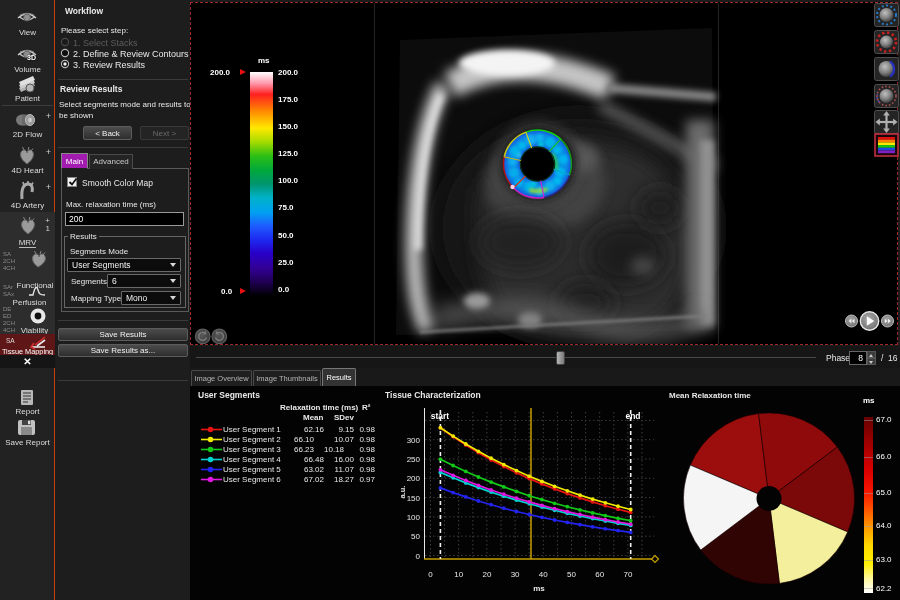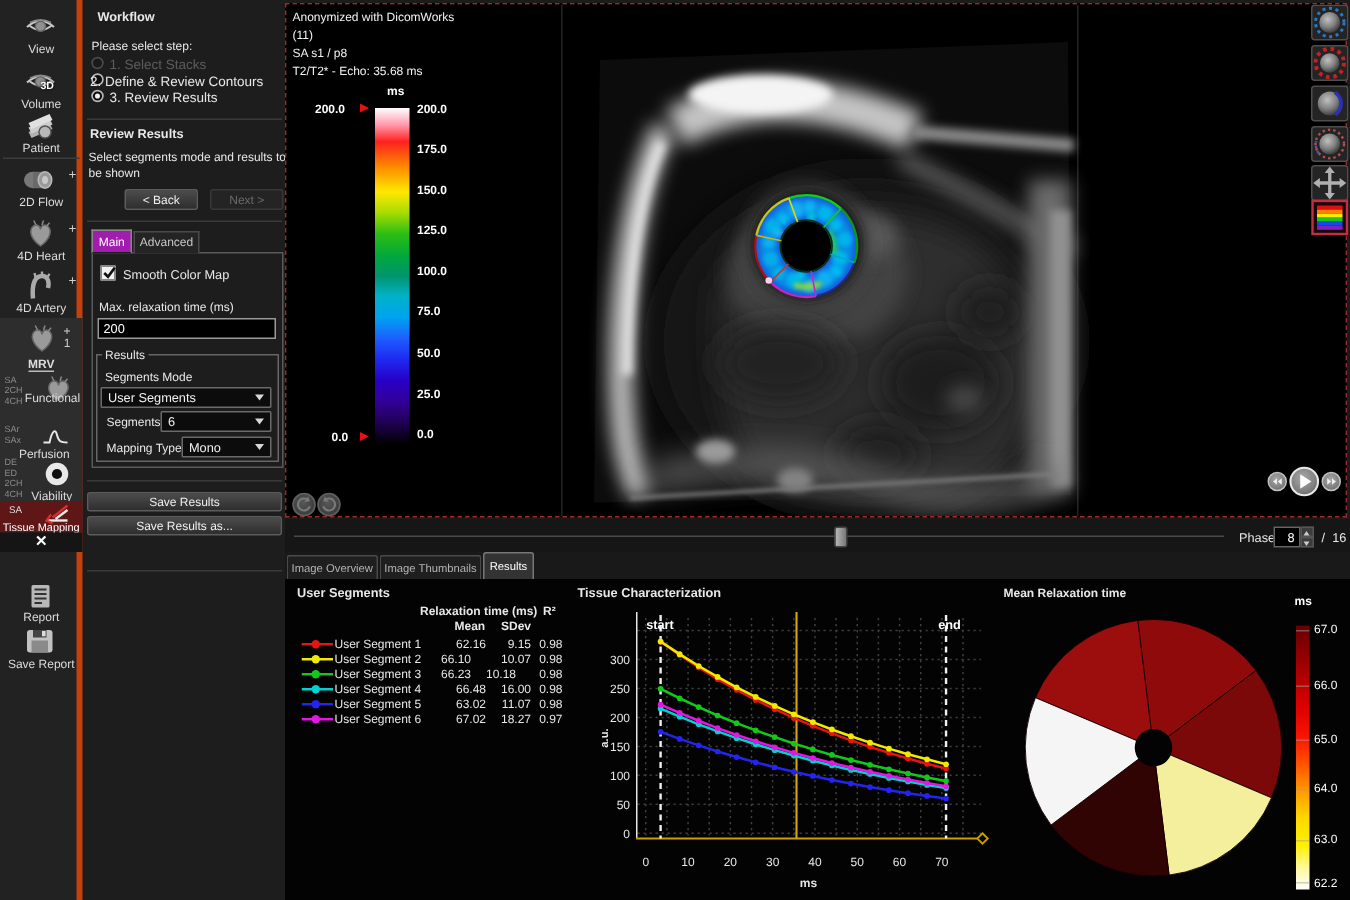--- a/index.html
+++ b/index.html
@@ -1,18 +1,18 @@
 <!DOCTYPE html>
 <html><head><meta charset="utf-8">
 <style>
 *{margin:0;padding:0;box-sizing:border-box;}
 html,body{width:900px;height:600px;background:#1c1c1c;overflow:hidden;}
 body{font-family:"Liberation Sans",sans-serif;color:#e8e8e8;position:relative;font-size:8px;}
 .abs{position:absolute;}
-#sidebar{left:0;top:0;width:55px;height:600px;background:#222;border-right:4px solid #c2410c;}
+#sidebar{left:0;top:0;width:55px;height:600px;background:#222;border-right:1px solid #c2410c;}
 .sb-item{position:absolute;left:0;width:55px;text-align:center;white-space:nowrap;}
 .sb-lbl{font-size:8px;color:#dcdcdc;line-height:9px;}
 .sb-lbl.sm{font-size:7.3px;}
 .sb-plus{position:absolute;right:4px;top:2px;color:#cfcfcf;font-size:9px;line-height:8px;}
 .sb-side{position:absolute;left:3px;top:0;font-size:6px;color:#8a8a8a;text-align:left;line-height:7px;}
 .sep{position:absolute;left:2px;width:51px;height:1px;background:#3c3c3c;}
 #wpanel{left:56px;top:0;width:134px;height:600px;background:#1d1d1d;}
 .wp-sep{position:absolute;left:2px;width:130px;height:1px;background:#3a3a3a;}
 .btn{position:absolute;background:linear-gradient(#4c4c4c,#2e2e2e);border:1px solid #5c5c5c;color:#f0f0f0;font-size:8px;text-align:center;border-radius:2px;white-space:nowrap;}
 .btn.dis{background:#242424;border:1px solid #383838;color:#6a6a6a;}
@@ -90,29 +90,29 @@
     </div>
     <div class="sb-item sb-lbl" style="top:201px">4D Artery</div>
     <div class="abs" style="left:0;top:212px;width:55px;height:143px;background:#2d2d2d"></div>
     <svg class="abs" style="left:17px;top:216px" width="22" height="20">
       <g fill="#9a9a9a" stroke="#666">
         <path d="M11 18 C4 13 3 7 6.5 4.5 C9 3 11 5 11 7 C11 5 13 3 15.5 4.5 C19 7 18 13 11 18 Z"></path>
         <path d="M8 4 l-1.5 -3 M12 4 l1 -3 M15 5 l2 -2.5" stroke="#888" fill="none"></path>
       </g>
     </svg>
     <div class="abs" style="right:4px;top:217px;color:#cfcfcf;font-size:8px;line-height:8px;text-align:right">+<br>1</div>
-    <div class="sb-item sb-lbl" style="top:238px;font-weight:bold"><span style="border-bottom:1px solid #bbb">MRV</span></div>
+    <div class="sb-item sb-lbl" style="top:238px;font-weight:normal"><span style="border-bottom:1px solid #bbb">MRV</span></div>
     <div class="sb-side" style="top:251px">SA<br>2CH<br>4CH</div>
     <svg class="abs" style="left:28px;top:250px" width="20" height="20">
       <g fill="#9a9a9a" stroke="#666">
         <path d="M10 17 C4 13 3 7 6.5 4.5 C9 3 11 5 11 7 C11 5 13 3 15.5 4.5 C19 7 18 13 10 17 Z"></path>
         <path d="M8 4 l-1.5 -3 M12 4 l1 -3 M15 5 l2 -2.5" stroke="#888" fill="none"></path>
       </g>
     </svg>
-    <div class="sb-item sb-lbl" style="top:261px;padding-left:15px">Functional</div>
+    <div class="sb-item sb-lbl" style="top:281px;padding-left:15px">Functional</div>
     <div class="sb-side" style="top:284px">SAr<br>SAx</div>
     <svg class="abs" style="left:27px;top:281px" width="20" height="17">
       <g fill="none" stroke="#e8e8e8" stroke-width="1.3">
         <path d="M2 14 L6 14 C8 5 10 5 11 9 C12 13 13 14 18 14"></path>
       </g>
     </svg>
     <div class="sb-item sb-lbl" style="top:298px;padding-left:4px">Perfusion</div>
     <div class="sb-side" style="top:306px">DE<br>ED<br>2CH<br>4CH</div>
     <svg class="abs" style="left:29px;top:307px" width="18" height="18">
       <circle cx="9" cy="9" r="7.5" fill="#e8e8e8"></circle>
@@ -153,21 +153,21 @@
 <div id="wpanel" class="abs">
     <div class="t" style="left:9px;top:6px;font-size:8.5px"><b>Workflow</b></div>
     <div class="t" style="left:5px;top:26px;font-size:8px">Please select step:</div>
     <svg class="abs" style="left:3px;top:37px" width="12" height="33">
       <circle cx="6" cy="5" r="3.6" fill="#1a1a1a" stroke="#4a4a4a" stroke-width="1.1"></circle>
       <circle cx="6" cy="16" r="3.6" fill="#0d0d0d" stroke="#b8b8b8" stroke-width="1.1"></circle>
       <circle cx="6" cy="27" r="3.6" fill="#0d0d0d" stroke="#b8b8b8" stroke-width="1.1"></circle>
       <circle cx="6" cy="27" r="1.7" fill="#f0f0f0"></circle>
     </svg>
     <div class="t" style="left:17px;top:38px;font-size:9px;color:#5c5c5c">1. Select Stacks</div>
-    <div class="t" style="left:4px;top:49px;font-size:9px">2. Define &amp; Review Contours</div>
+    <div class="t" style="left:17px;top:49px;font-size:9px">2. Define &amp; Review Contours</div>
     <div class="t" style="left:17px;top:60px;font-size:9px">3. Review Results</div>
     <div class="wp-sep" style="top:79px"></div>
     <div class="t" style="left:4px;top:84px;font-size:8.5px"><b>Review Results</b></div>
     <div class="t" style="left:3px;top:100px;font-size:8px">Select segments mode and results to</div>
     <div class="t" style="left:3px;top:111px;font-size:8px">be shown</div>
     <div class="btn" style="left:27px;top:126px;width:49px;height:14px;line-height:13px">&lt; Back</div>
     <div class="btn dis" style="left:84px;top:126px;width:49px;height:14px;line-height:13px">Next &gt;</div>
     <div class="wp-sep" style="top:147px"></div>
     <div class="abs" style="left:5px;top:168px;width:128px;height:144px;border:1px solid #5a5a5a;background:#1d1d1d"></div>
     <div class="abs" style="left:5px;top:153px;width:27px;height:16px;background:#a21caf;border:1px solid #888;border-bottom:1px solid #1d1d1d;color:#fff;font-size:8px;text-align:center;line-height:15px;z-index:2">Main</div>
@@ -266,24 +266,20 @@
       <circle cx="537.5" cy="164" r="17.2" fill="none" stroke="#083018" stroke-width="1.2"></circle>
       <circle cx="537.5" cy="164" r="16.5" fill="#000"></circle>
       <line x1="531.7" y1="148.0" x2="525.9" y2="132.1" stroke="#d8d810" stroke-width="1.1"></line>
       <line x1="520.9" y1="160.5" x2="504.2" y2="156.9" stroke="#c8b410" stroke-width="1.1"></line>
       <line x1="525.5" y1="176.0" x2="513.5" y2="188.0" stroke="#e03010" stroke-width="1.1"></line>
       <line x1="540.7" y1="180.7" x2="544.0" y2="197.4" stroke="#d020d0" stroke-width="1.1"></line>
       <line x1="553.6" y1="169.5" x2="569.6" y2="175.1" stroke="#00a8c8" stroke-width="1.1"></line>
       <line x1="549.1" y1="151.6" x2="560.7" y2="139.1" stroke="#18c818" stroke-width="1.1"></line>
       <circle cx="512.5" cy="187" r="2.2" fill="#ffd0e8"></circle>
     </svg>
-    <div class="ovtxt" style="left:4px;top:3px">Anonymized with DicomWorks
-(11)
-SA s1 / p8
-T2/T2* - Echo: 35.68 ms</div>
     <div class="abs" style="left:67px;top:53px;width:18px;height:12px;color:#fff;font-size:8px;font-weight:bold">ms</div>
     <div class="abs" style="left:59px;top:69px;width:23px;height:224px;background:linear-gradient(180deg,#ffffff 0%,#ff9aae 5%,#ff2020 10%,#ff8a00 17.5%,#ffe800 25%,#aadc00 31%,#2cbe14 37.5%,#00a83c 44%,#00956e 50%,#00b2c8 56%,#00a2f0 62.5%,#1e5aff 69%,#1e28f0 75%,#2800c8 81%,#320096 87.5%,#1e0050 94%,#000000 100%)"></div>
     <div class="t" style="left:87px;top:65px;font-size:8px;font-weight:bold;color:#fff">200.0</div>
     <div class="t" style="left:87px;top:92px;font-size:8px;font-weight:bold;color:#fff">175.0</div>
     <div class="t" style="left:87px;top:119px;font-size:8px;font-weight:bold;color:#fff">150.0</div>
     <div class="t" style="left:87px;top:146px;font-size:8px;font-weight:bold;color:#fff">125.0</div>
     <div class="t" style="left:87px;top:173px;font-size:8px;font-weight:bold;color:#fff">100.0</div>
     <div class="t" style="left:87px;top:200px;font-size:8px;font-weight:bold;color:#fff">75.0</div>
     <div class="t" style="left:87px;top:228px;font-size:8px;font-weight:bold;color:#fff">50.0</div>
     <div class="t" style="left:87px;top:255px;font-size:8px;font-weight:bold;color:#fff">25.0</div>

